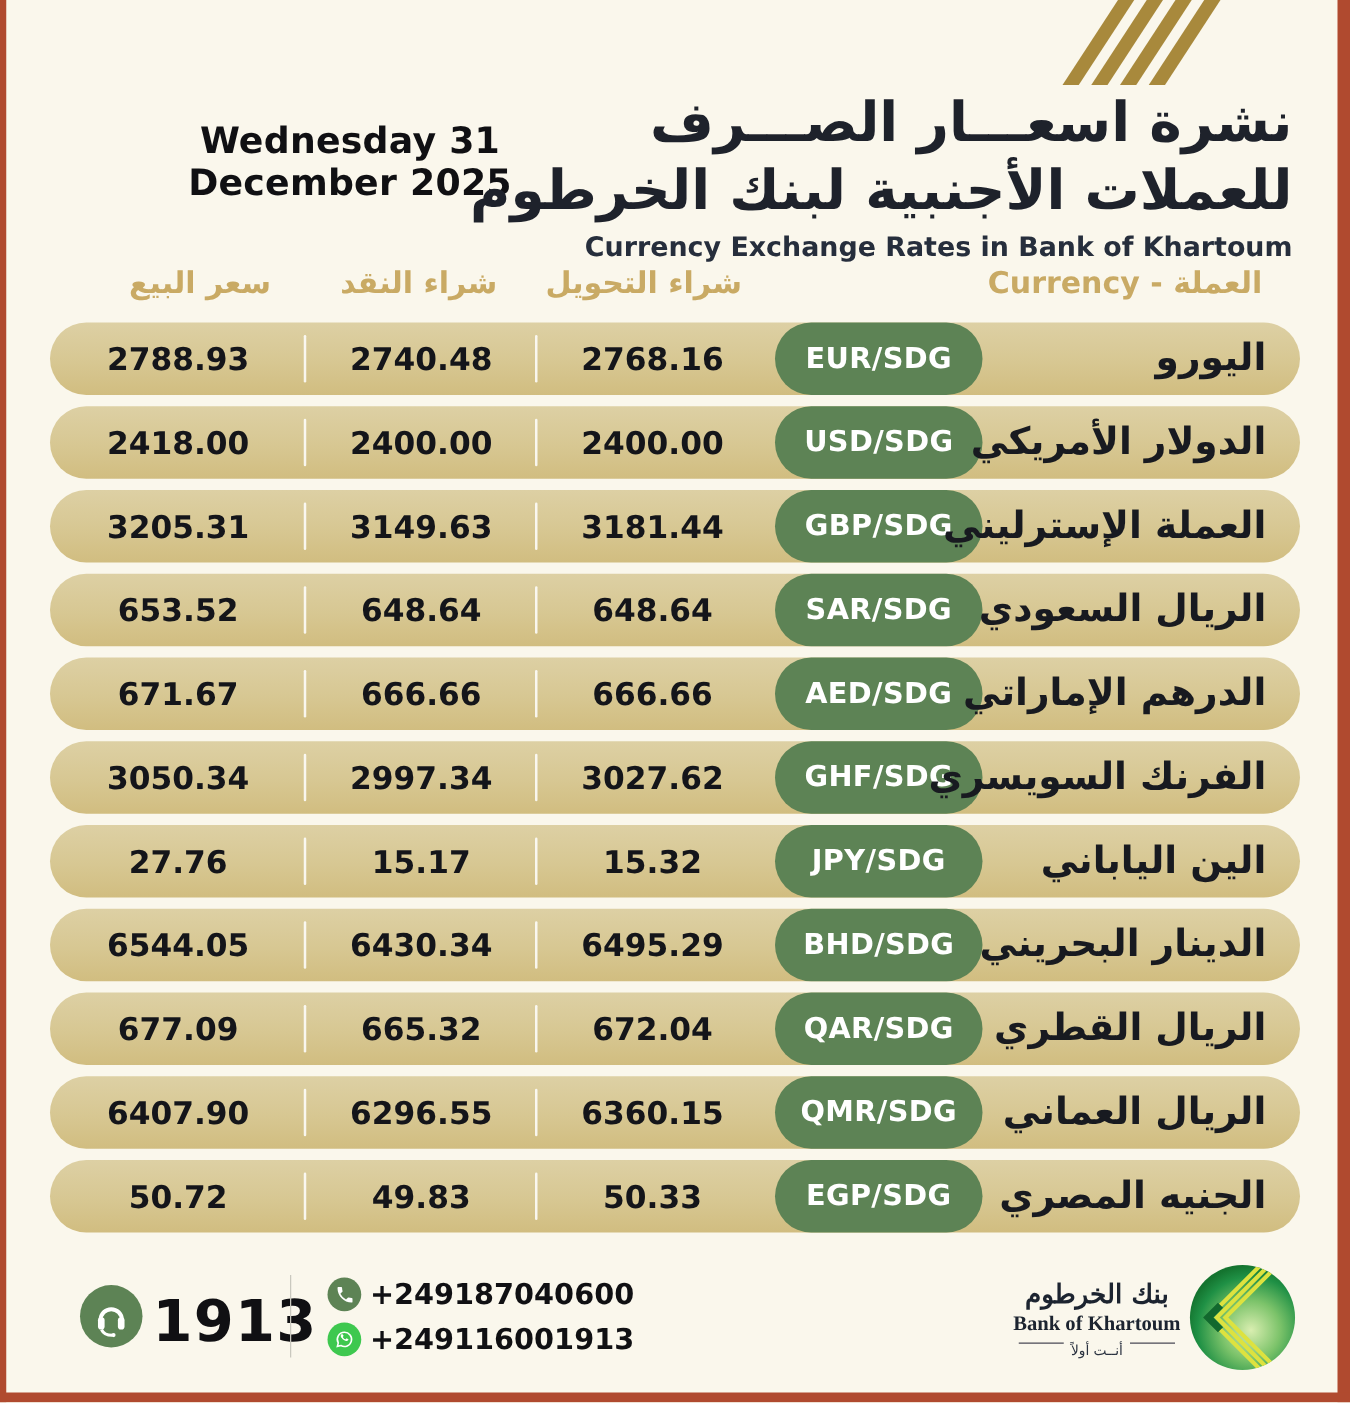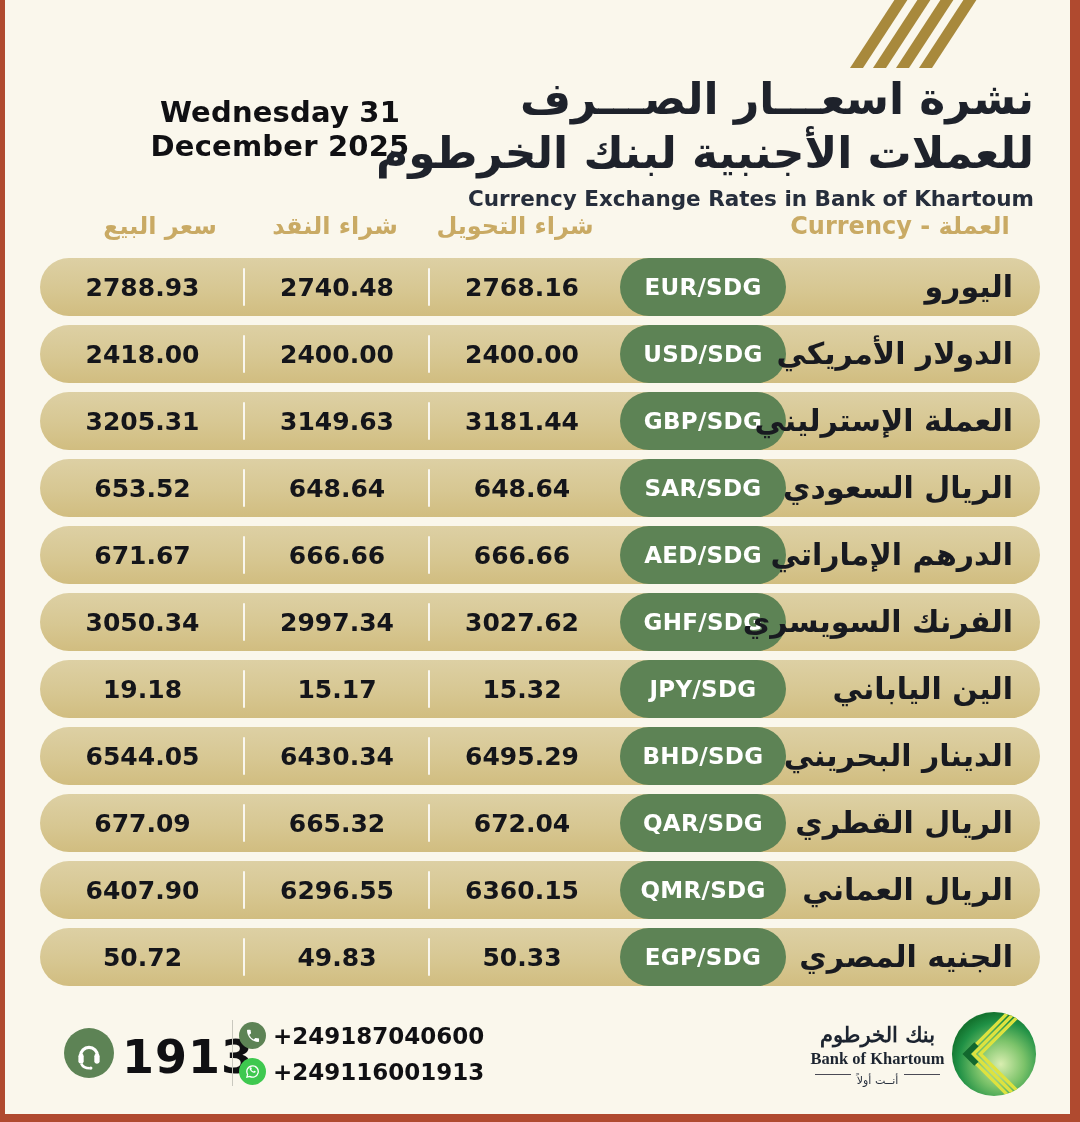--- a/index.html
+++ b/index.html
@@ -52,21 +52,21 @@
           direction:rtl; font-size:30px; font-weight:bold; color:#181a20; white-space:nowrap; }
 
   
   .footer { position:absolute; left:40px; top:1008px; width:1000px; height:100px; }
   .headset-badge { position:absolute; left:24px; top:20px; width:50px; height:50px;
                    border-radius:50%; background:#5d8355; display:flex; align-items:center;
                    justify-content:center; }
   .call-number { position:absolute; left:82px; top:22px; font-size:46px; font-weight:bold;
                  color:#101013; letter-spacing:1px; }
   .v-divider { position:absolute; left:192px; top:12px; width:1px; height:66px; background:#c9c8be; }
-  .phone-row { position:absolute; left:199px; display:flex; align-items:center; gap:7px; }
+  .phone-row { position:absolute; left:222px; display:flex; align-items:center; gap:7px; }
   .phone-row.r1 { top:14px; } .phone-row.r2 { top:50px; }
   .round-icon { width:27px; height:27px; border-radius:50%; display:flex;
                 align-items:center; justify-content:center; }
   .round-icon.phone { background:#5d8355; }
   .round-icon.wa    { background:#3ec84f; }
   .phone-text { font-size:23px; font-weight:bold; color:#101013; direction:ltr; }
 
   .logo-block { position:absolute; right:0; top:0; width:230px; height:100px; }
   .logo-text { position:absolute; right:95px; top:14px; width:135px; text-align:center; color:#1c2430; }
   .bank-ar { direction:rtl; font-size:21px; font-weight:bold; font-family:"DejaVu Serif", serif; }
@@ -165,21 +165,21 @@
       <span class="val sell">3050.34</span>
       <span class="sep sep1"></span>
       <span class="val cash">2997.34</span>
       <span class="sep sep2"></span>
       <span class="val transfer">3027.62</span>
       <span class="code-pill">GHF/SDG</span>
       <span class="name">الفرنك السويسري</span>
     </div>
 
     <div class="row">
-      <span class="val sell">19.18</span>
+      <span class="val sell">27.76</span>
       <span class="sep sep1"></span>
       <span class="val cash">15.17</span>
       <span class="sep sep2"></span>
       <span class="val transfer">15.32</span>
       <span class="code-pill">JPY/SDG</span>
       <span class="name">الين الياباني</span>
     </div>
 
     <div class="row">
       <span class="val sell">6544.05</span>

